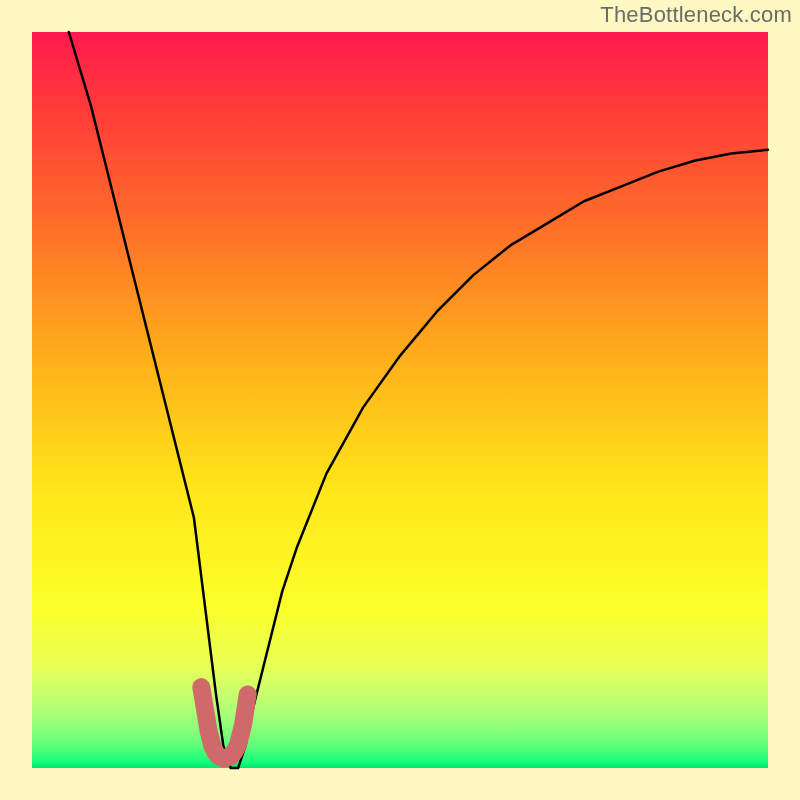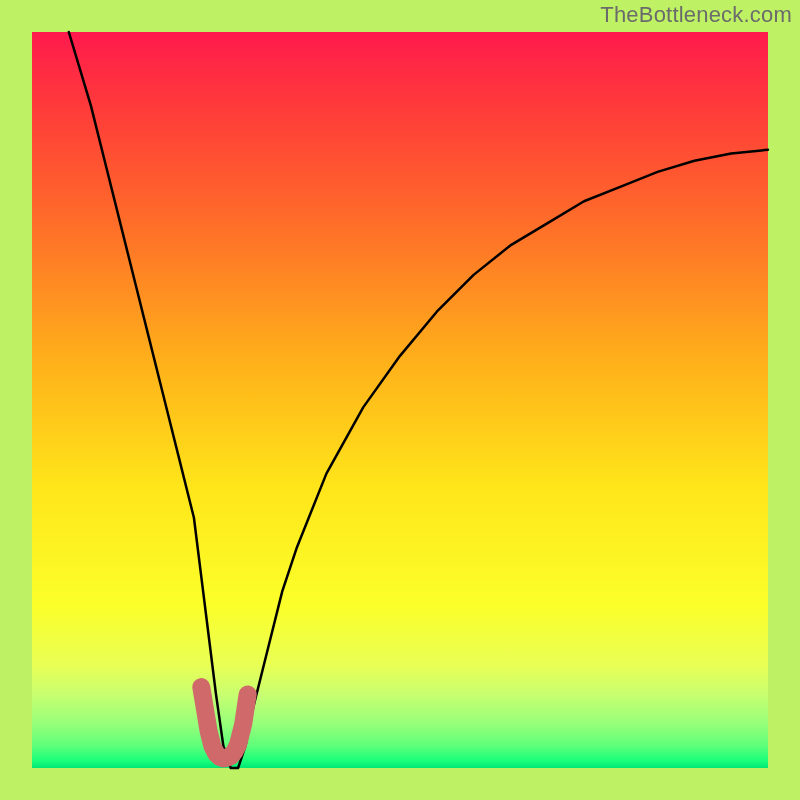--- a/index.html
+++ b/index.html
@@ -9,21 +9,21 @@
     height: 800px;
     background: #000;
     font-family: Arial, Helvetica, sans-serif;
     overflow: hidden;
   }
   .frame {
     position: absolute;
     left: 0; top: 0;
     width: 800px;
     height: 800px;
-    background: #bef264;
+    background: #fef9c3;
   }
   .plot {
     position: absolute;
     left: 32px;
     top: 32px;
     width: 736px;
     height: 736px;
     
     background: linear-gradient(
       to bottom,

